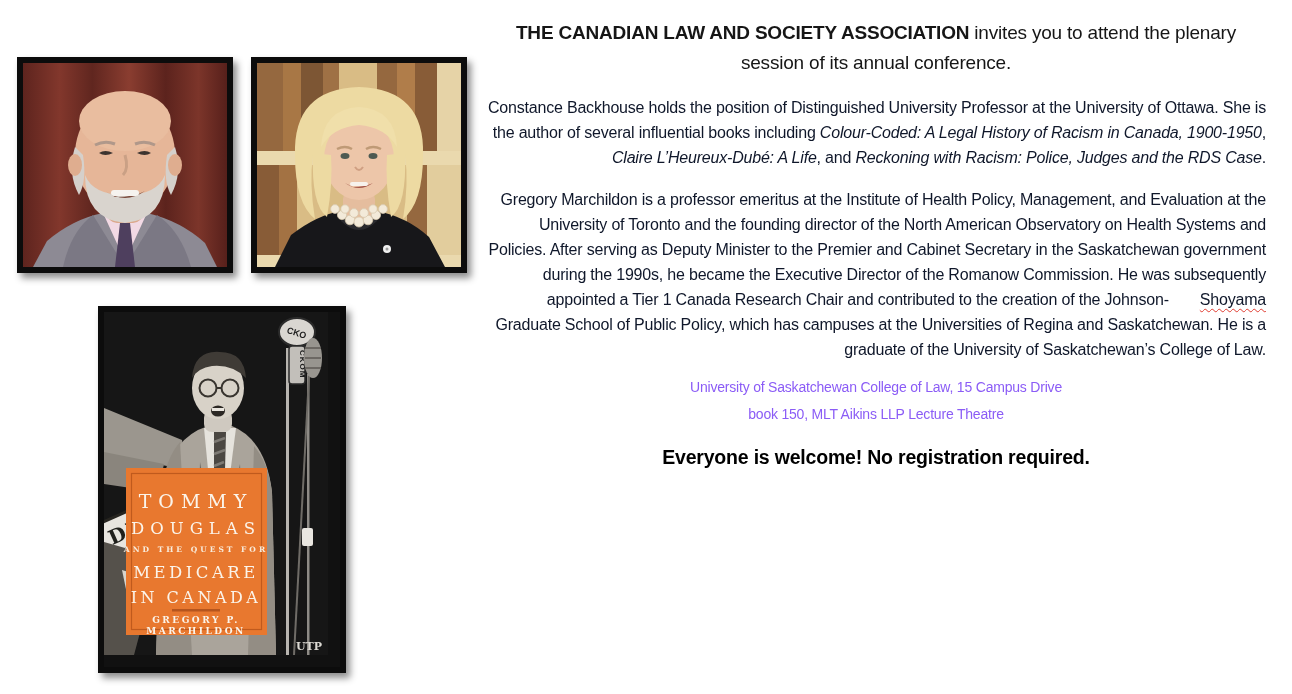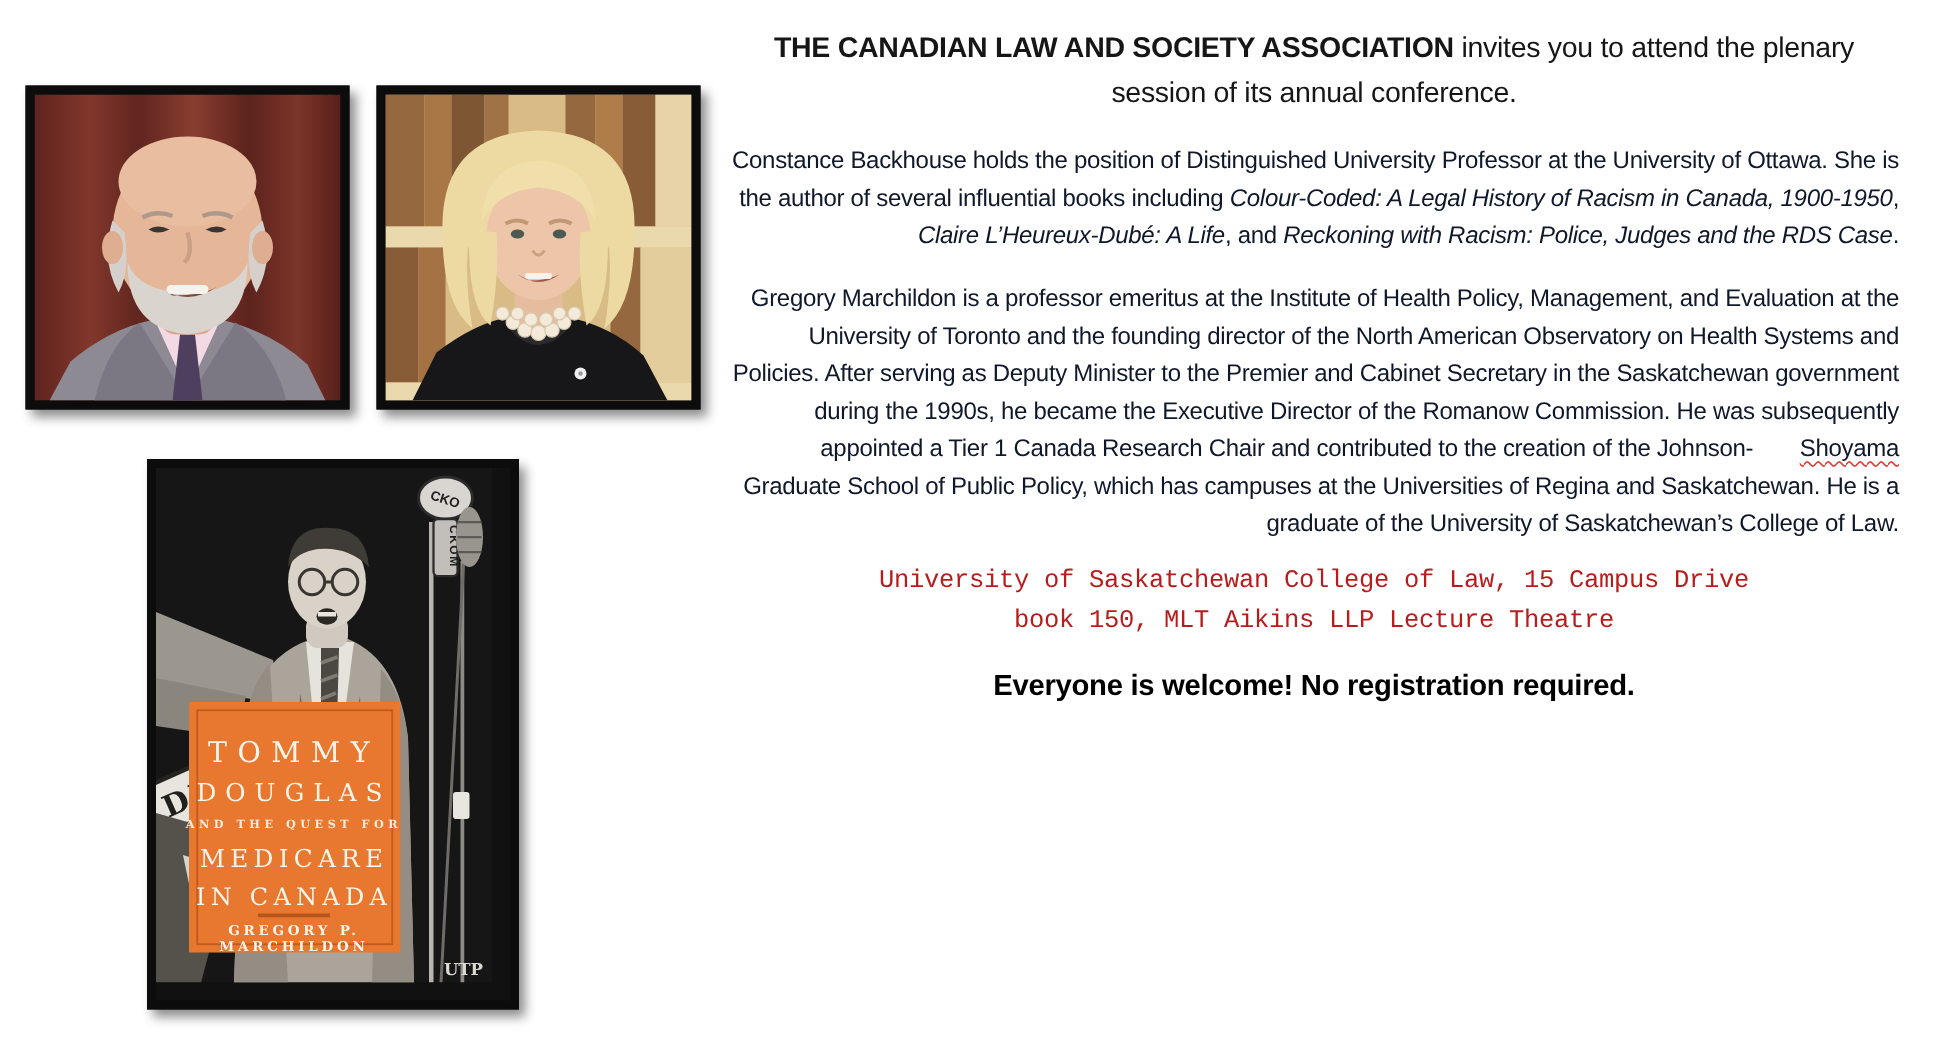--- a/index.html
+++ b/index.html
@@ -34,23 +34,22 @@
   .it{font-style:italic;}
   .squiggle{
     text-decoration-line:underline;text-decoration-style:wavy;
     text-decoration-color:#e03c31;text-decoration-thickness:1px;text-underline-offset:3px;margin-left:31px;
   }
   .date-line{
     margin-top:16px;text-align:center;font-weight:bold;font-size:20px;line-height:28px;color:#000;
   }
   .date-line sup{font-size:12px;vertical-align:super;line-height:0;}
   .loc{
-    margin-top:12px;text-align:center;font-size:17px;line-height:27px;color:#b91c1c;
+    margin-top:12px;text-align:center;font-size:14px;line-height:27px;color:#8b5cf6;
     letter-spacing:-0.2px;
-    font-family:Liberation Mono, monospace;
   }
   .welcome{
     margin-top:18px;text-align:center;font-weight:bold;font-size:19.5px;color:#000;
     letter-spacing:-0.2px;
   }
   
   .serif{font-family:"DejaVu Serif","Liberation Serif",serif;}
 </style>
 </head>
 <body>

